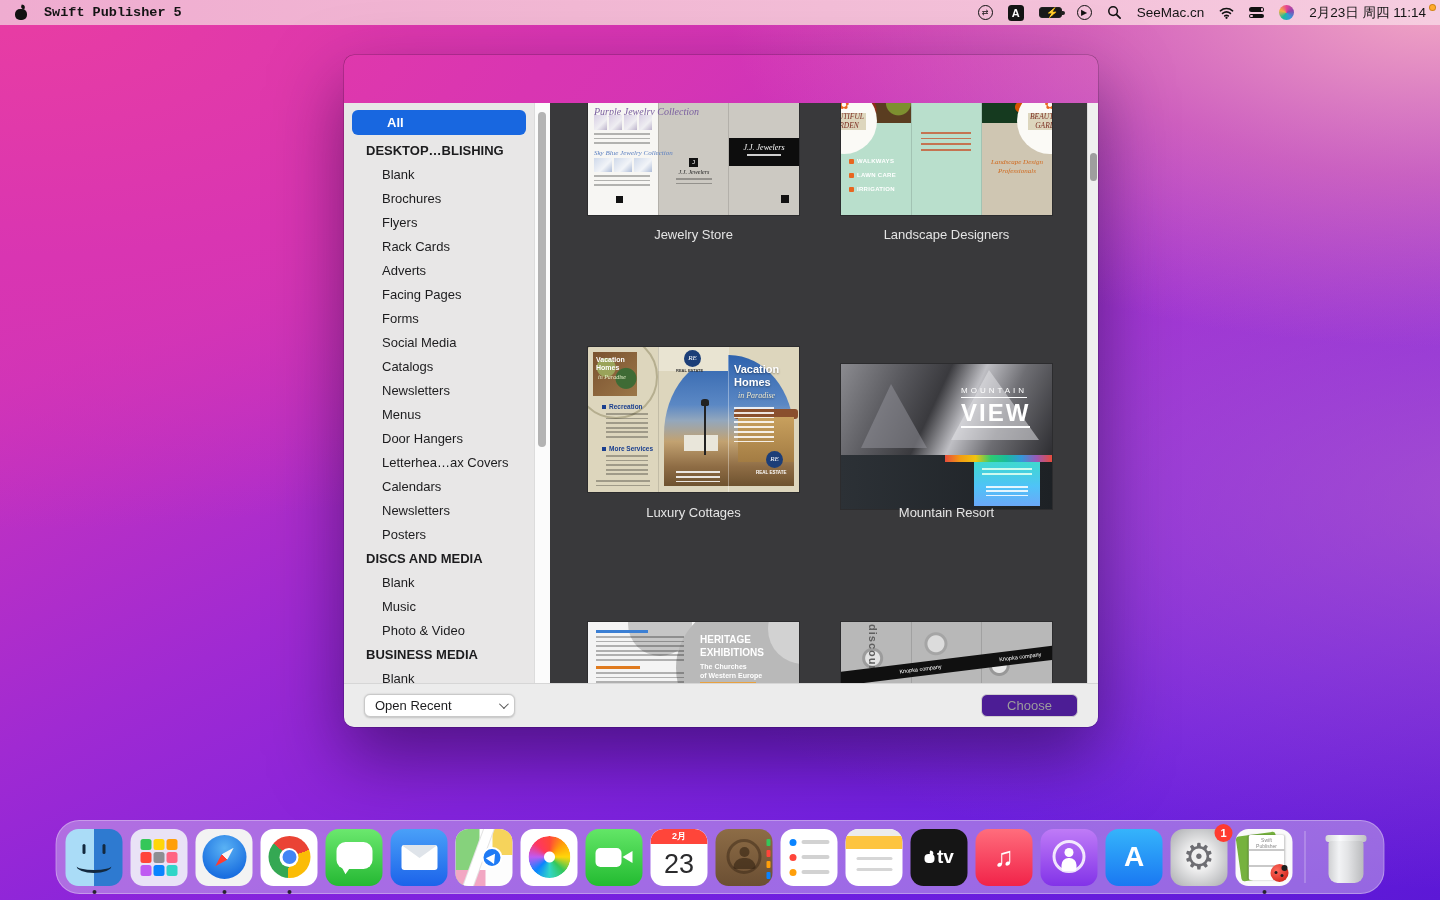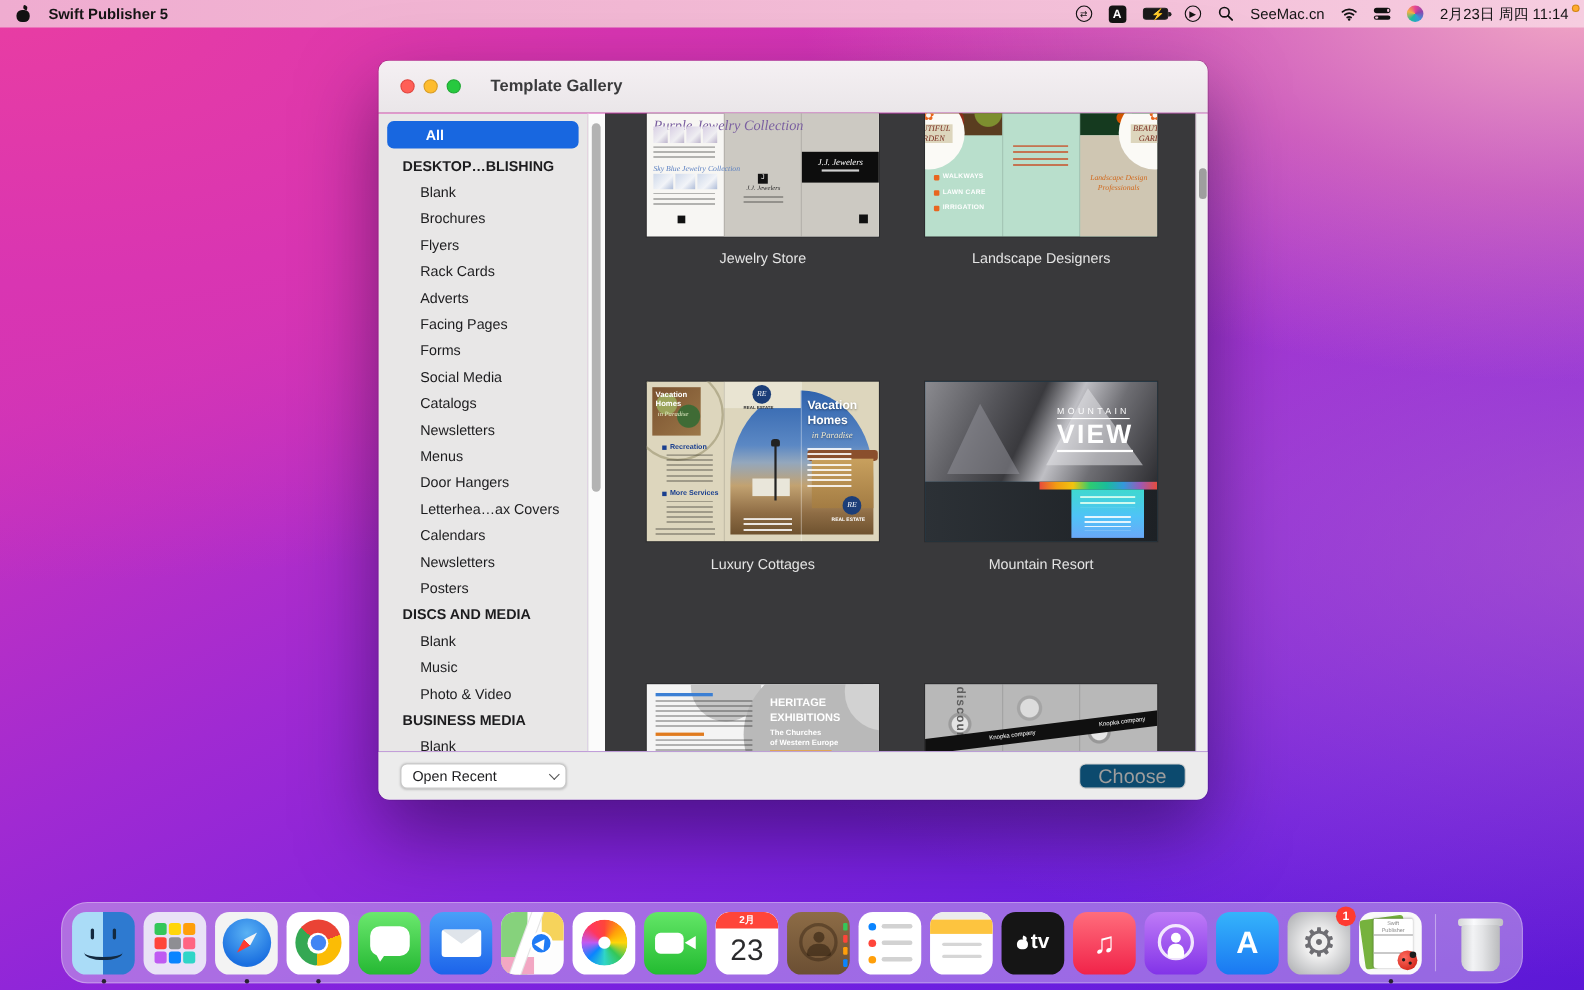--- a/index.html
+++ b/index.html
@@ -10,21 +10,21 @@
     background-image:
       radial-gradient(90% 70% at 100% 0%, rgba(246,176,196,.95) 0%, rgba(231,130,182,.6) 28%, transparent 55%),
       radial-gradient(130% 95% at 0% 0%, #e93da2 0%, #d935b2 30%, transparent 62%),
       radial-gradient(120% 80% at 105% 55%, rgba(198,112,198,.55) 0%, transparent 55%),
       linear-gradient(155deg,#e23a9f 0%,#c933bd 25%,#a02ad2 48%,#8423dd 65%,#6d1fe0 82%,#5c18d6 100%);
   }
   
   .menubar{position:absolute;left:0;top:0;width:1440px;height:25px;
     background:linear-gradient(90deg,#efacd0,#f2b8d4 40%,#f4c2da 75%,#f6cde0 100%);
     display:flex;align-items:center;color:#141414;font-size:13.5px;}
-  .mb-left{display:flex;align-items:center;gap:0;padding-left:14px;}
+  .mb-left{display:flex;align-items:center;gap:0;padding-left:14px;font-family:Liberation Mono, monospace;}
   .apple{width:14px;height:16px;position:relative;margin-right:16px;}
   .apple .body{position:absolute;left:1px;top:4px;width:12px;height:11px;background:#111;border-radius:5px 5px 5px 5px;}
   .apple .leaf{position:absolute;left:7px;top:0;width:4px;height:4px;background:#111;border-radius:0 70% 0 70%;transform:rotate(20deg);}
   .app-name{font-weight:700;margin-right:22px;}
   .menu-item{margin-right:22px;cursor:default;}
   .mb-right{margin-left:auto;display:flex;align-items:center;gap:15px;padding-right:14px;}
   .glyph-circle{width:15px;height:15px;border:1.4px solid #111;border-radius:50%;display:flex;align-items:center;justify-content:center;font-size:8px;line-height:1;color:#111;}
   .input-src{width:16px;height:16px;background:#141414;color:#fff;border-radius:3.5px;font-size:11px;font-weight:700;display:flex;align-items:center;justify-content:center;}
   .battery{position:relative;width:23px;height:11px;border:1.2px solid #222;border-radius:3px;background:#1a1a1a;}
   .battery .tip{position:absolute;right:-4px;top:2.5px;width:2.5px;height:4px;background:#222;border-radius:0 2px 2px 0;}
@@ -57,38 +57,38 @@
   .side-scroll .thumb{position:absolute;left:3px;top:9px;width:8px;height:335px;border-radius:4px;background:#b3b3b3;}
   
   .content{width:537px;height:580px;background:#39393b;position:relative;overflow:hidden;}
   .right-scroll{width:11px;height:580px;background:#efefef;position:relative;border-left:1px solid #dcdcdc;}
   .right-scroll .thumb{position:absolute;left:2px;top:50px;width:7px;height:28px;border-radius:3.5px;background:#9e9e9e;}
   
   .footer{position:absolute;left:0;top:628px;width:754px;height:44px;background:#ececec;border-top:1px solid #d6d6d6;border-radius:0 0 10px 10px;}
   .open-recent{position:absolute;left:20px;top:10px;width:151px;height:23px;background:#fff;border:.5px solid #c9c9c9;border-radius:6px;
     box-shadow:0 .5px 2px rgba(0,0,0,.18);font-size:13px;color:#1c1c1e;display:flex;align-items:center;padding:0 8px 0 10px;}
   .open-recent .chev{margin-left:auto;width:7px;height:7px;border-right:1.6px solid #555;border-bottom:1.6px solid #555;transform:rotate(45deg) translateY(-2px);}
-  .choose-btn{position:absolute;right:20px;top:10px;width:97px;height:23px;background:#0c4a6e;border:.5px solid #d0cfcf;border-radius:6px;
-    font-size:18px;color:#9d9d9d;text-align:center;line-height:22px;}
+  .choose-btn{position:absolute;right:20px;top:10px;width:97px;height:23px;background:#4c1d95;border:.5px solid #d0cfcf;border-radius:6px;
+    font-size:13px;color:#9d9d9d;text-align:center;line-height:22px;}
   
   .card{position:absolute;width:211px;height:145px;overflow:hidden;box-shadow:0 0 0 1px rgba(0,0,0,.22);background:#fff;}
   .card-label{position:absolute;width:211px;text-align:center;color:#e4e4e4;font-size:13px;}
   .pos-r1c1{left:38px;top:-33px;} .pos-r1c2{left:291px;top:-33px;}
   .pos-r2c1{left:38px;top:244px;} .pos-r2c2{left:291px;top:244px;}
   .pos-r3c1{left:38px;top:519px;} .pos-r3c2{left:291px;top:519px;}
   .lbl-r1c1{left:38px;top:124px;} .lbl-r1c2{left:291px;top:124px;}
   .lbl-r2c1{left:38px;top:402px;} .lbl-r2c2{left:291px;top:402px;}
   .fold{position:absolute;top:0;bottom:0;width:1px;background:rgba(0,0,0,.12);}
   .bars{background-image:repeating-linear-gradient(180deg,rgba(0,0,0,.28) 0 1.8px,transparent 1.8px 4.6px);}
   .bars-w{background-image:repeating-linear-gradient(180deg,rgba(255,255,255,.85) 0 1.8px,transparent 1.8px 4.8px);}
   
   .jw{background:#f7f6f3;}
   .jw .p2{position:absolute;left:70px;top:0;width:141px;height:145px;background:#ccc9c2;}
   .jw .script{font-family:"Liberation Serif",serif;font-style:italic;}
-  .jw .t1{position:absolute;left:6px;top:36px;font-size:13px;color:#7a5fa0;}
+  .jw .t1{position:absolute;left:6px;top:36px;font-size:10px;color:#7a5fa0;}
   .jw .imgrow1{position:absolute;left:6px;top:45px;width:58px;height:15px;display:flex;gap:2px;}
   .jw .imgrow1 i{flex:1;background:linear-gradient(135deg,#d8cfe4,#efeef2 60%,#bdb4cc);}
   .jw .tx1{position:absolute;left:6px;top:63px;width:56px;height:12px;}
   .jw .t2{position:absolute;left:6px;top:79px;font-size:7px;color:#5a7fc0;}
   .jw .imgrow2{position:absolute;left:6px;top:88px;width:58px;height:14px;display:flex;gap:2px;}
   .jw .imgrow2 i{flex:1;background:linear-gradient(135deg,#cfd9ea,#f2f4f8 60%,#aebcd8);}
   .jw .tx2{position:absolute;left:6px;top:105px;width:56px;height:12px;}
   .jw .logo-s{position:absolute;left:101px;top:88px;width:9px;height:9px;background:#111;color:#fff;font-size:6px;text-align:center;line-height:9px;}
   .jw .t3{position:absolute;left:82px;top:99px;width:48px;text-align:center;font-size:6px;color:#222;}
   .jw .tx3{position:absolute;left:88px;top:108px;width:36px;height:8px;}
@@ -140,21 +140,21 @@
   .ct .lst1{position:absolute;left:18px;top:66px;width:42px;height:26px;}
   .ct .h2{top:98px;}
   .ct .lst2{position:absolute;left:18px;top:108px;width:42px;height:22px;}
   .ct .foot{position:absolute;left:8px;top:133px;width:54px;height:9px;}
   .ct .title{position:absolute;left:146px;top:16px;color:#fff;font-weight:700;font-size:11px;line-height:1.15;text-shadow:0 1px 2px rgba(0,0,0,.4);}
   .ct .sub{position:absolute;left:150px;top:44px;color:#efe9cf;font-family:"Liberation Serif",serif;font-style:italic;font-size:8px;text-shadow:0 1px 2px rgba(0,0,0,.4);}
   .ct .rlist{position:absolute;left:146px;top:60px;width:40px;height:38px;}
   .ct .addr{position:absolute;left:88px;top:124px;width:44px;height:14px;}
   .ct .fold2{background:rgba(255,255,255,.35);}
   
-  .mt{background:#0c4a6e;}
+  .mt{background:#ec4899;margin-top:17px;}
   .mt .photo{position:absolute;left:0;top:0;width:211px;height:91px;
     background:linear-gradient(115deg,#8b8b90 0%,#55555a 28%,#3a3a3e 44%,#bfbfc4 58%,#6e6e73 74%,#2e2e32 100%);}
   .mt .snow1{position:absolute;left:110px;top:6px;width:0;height:0;border-left:38px solid transparent;border-right:50px solid transparent;border-bottom:70px solid rgba(225,225,230,.55);}
   .mt .snow2{position:absolute;left:20px;top:20px;width:0;height:0;border-left:30px solid transparent;border-right:36px solid transparent;border-bottom:64px solid rgba(150,150,158,.5);}
   .mt .t1{position:absolute;left:120px;top:22px;color:#fff;font-size:8px;letter-spacing:3px;border-bottom:1px solid #fff;padding-bottom:2px;}
   .mt .t2{position:absolute;left:120px;top:36px;color:#fff;font-size:24px;font-weight:700;letter-spacing:2px;border-bottom:2px solid #fff;line-height:1.1;}
   .mt .rainbow{position:absolute;left:104px;top:91px;width:107px;height:7px;
     background:linear-gradient(90deg,#e74c3c,#f39c12,#f1c40f,#2ecc71,#1abc9c,#3498db,#9b59b6,#e74c3c);}
   .mt .below{position:absolute;left:0;top:91px;width:211px;height:54px;background:linear-gradient(90deg,#2c3136,#1d2125);}
   .mt .cyan{position:absolute;left:133px;top:98px;width:66px;height:44px;background:linear-gradient(180deg,#3fd9cf,#4fc3f7 55%,#6aa8f8);}
@@ -323,28 +323,20 @@
         <i class="r"></i>
         <i class="l"></i>
       </span>
     <span class="siri"></span>
     <span class="clock">2月23日 周四 11:14</span>
   </div>
 </div>
 <div class="mic-dot"></div>
 
 <div class="window">
-  <div class="titlebar">
-    <div class="traffic">
-      <span class="tl red"></span>
-      <span class="tl yellow"></span>
-      <span class="tl green"></span>
-    </div>
-    <span class="win-title">Template Gallery</span>
-  </div>
 
   <div class="win-body">
     <div class="sidebar" id="sidebar-list">
         <div class="side-selected">All</div>
         <div class="side-header">DESKTOP…BLISHING</div>
         <div class="side-item">Blank</div>
         <div class="side-item">Brochures</div>
         <div class="side-item">Flyers</div>
         <div class="side-item">Rack Cards</div>
         <div class="side-item">Adverts</div>

